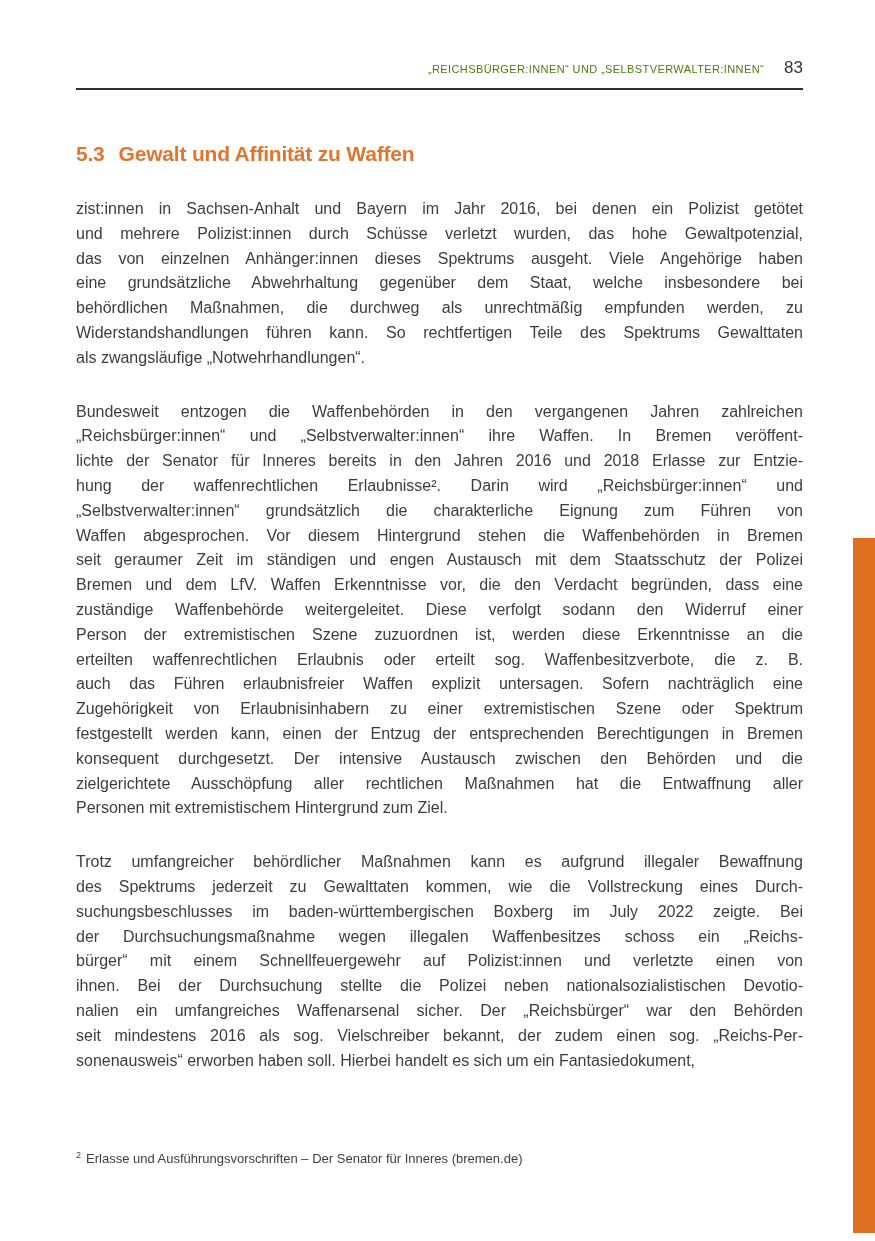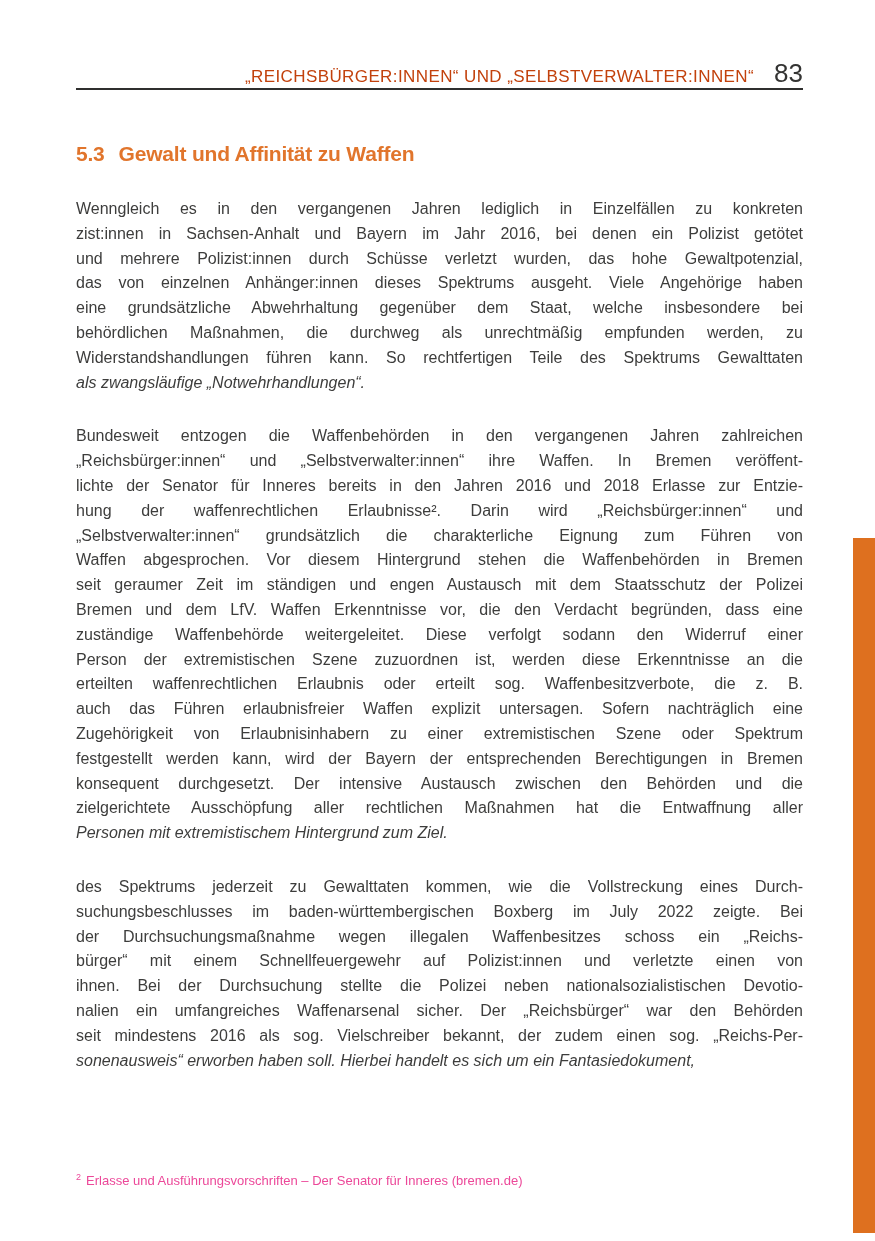--- a/index.html
+++ b/index.html
@@ -16,27 +16,27 @@
   .running-header {
     position: absolute;
     top: 58px;
     left: 76px;
     width: 727px;
     display: flex;
     justify-content: flex-end;
     align-items: baseline;
   }
   .running-head-title {
-    font-size: 17px;
+    font-size: 11px;
     letter-spacing: 0.4px;
-    color: #c2410c;
+    color: #4d7c0f;
     white-space: nowrap;
   }
   .running-page-number {
-    font-size: 26px;
+    font-size: 17px;
     color: #343433;
     margin-left: 20px;
   }
 
   .header-rule {
     position: absolute;
     top: 88px;
     left: 76px;
     width: 727px;
     height: 2px;
@@ -69,32 +69,30 @@
   }
   .paragraph { margin: 0 0 29px 0; }
   .line {
     text-align: justify;
     text-align-last: justify;
     white-space: nowrap;
     overflow: visible;
   }
   .line.last {
     text-align-last: left;
-    font-style: italic;
   }
 
   .footnote {
     position: absolute;
     top: 1147px;
     left: 76px;
     width: 727px;
     font-size: 13px;
     line-height: 16px;
-    color: #ec4899;
-    margin-top: 22px;
+    color: #404040;
   }
   .footnote sup {
     font-size: 9px;
     margin-right: 5px;
   }
 
   .accent-bar {
     position: absolute;
     top: 538px;
     left: 853px;
@@ -113,21 +111,20 @@
 
 <div class="header-rule"></div>
 
 <h1 class="section-heading">
   <span class="section-number">5.3</span>
   <span class="section-title">Gewalt und Affinität zu Waffen</span>
 </h1>
 
 <main class="body-text">
     <div class="paragraph">
-      <div class="line">Wenngleich es in den vergangenen Jahren lediglich in Einzelfällen zu konkreten</div>
       <div class="line">zist:innen in Sachsen-Anhalt und Bayern im Jahr 2016, bei denen ein Polizist getötet</div>
       <div class="line">und mehrere Polizist:innen durch Schüsse verletzt wurden, das hohe Gewaltpotenzial,</div>
       <div class="line">das von einzelnen Anhänger:innen dieses Spektrums ausgeht. Viele Angehörige haben</div>
       <div class="line">eine grundsätzliche Abwehrhaltung gegenüber dem Staat, welche insbesondere bei</div>
       <div class="line">behördlichen Maßnahmen, die durchweg als unrechtmäßig empfunden werden, zu</div>
       <div class="line">Widerstandshandlungen führen kann. So rechtfertigen Teile des Spektrums Gewalttaten</div>
       <div class="line last">als zwangsläufige „Notwehrhandlungen“.</div>
     </div>
     <div class="paragraph">
       <div class="line">Bundesweit entzogen die Waffenbehörden in den vergangenen Jahren zahlreichen</div>
@@ -136,26 +133,27 @@
       <div class="line">hung der waffenrechtlichen Erlaubnisse². Darin wird „Reichsbürger:innen“ und</div>
       <div class="line">„Selbstverwalter:innen“ grundsätzlich die charakterliche Eignung zum Führen von</div>
       <div class="line">Waffen abgesprochen. Vor diesem Hintergrund stehen die Waffenbehörden in Bremen</div>
       <div class="line">seit geraumer Zeit im ständigen und engen Austausch mit dem Staatsschutz der Polizei</div>
       <div class="line">Bremen und dem LfV. Waffen Erkenntnisse vor, die den Verdacht begründen, dass eine</div>
       <div class="line">zuständige Waffenbehörde weitergeleitet. Diese verfolgt sodann den Widerruf einer</div>
       <div class="line">Person der extremistischen Szene zuzuordnen ist, werden diese Erkenntnisse an die</div>
       <div class="line">erteilten waffenrechtlichen Erlaubnis oder erteilt sog. Waffenbesitzverbote, die z. B.</div>
       <div class="line">auch das Führen erlaubnisfreier Waffen explizit untersagen. Sofern nachträglich eine</div>
       <div class="line">Zugehörigkeit von Erlaubnisinhabern zu einer extremistischen Szene oder Spektrum</div>
-      <div class="line">festgestellt werden kann, wird der Bayern der entsprechenden Berechtigungen in Bremen</div>
+      <div class="line">festgestellt werden kann, einen der Entzug der entsprechenden Berechtigungen in Bremen</div>
       <div class="line">konsequent durchgesetzt. Der intensive Austausch zwischen den Behörden und die</div>
       <div class="line">zielgerichtete Ausschöpfung aller rechtlichen Maßnahmen hat die Entwaffnung aller</div>
       <div class="line last">Personen mit extremistischem Hintergrund zum Ziel.</div>
     </div>
     <div class="paragraph">
+      <div class="line">Trotz umfangreicher behördlicher Maßnahmen kann es aufgrund illegaler Bewaffnung</div>
       <div class="line">des Spektrums jederzeit zu Gewalttaten kommen, wie die Vollstreckung eines Durch-</div>
       <div class="line">suchungsbeschlusses im baden-württembergischen Boxberg im July 2022 zeigte. Bei</div>
       <div class="line">der Durchsuchungsmaßnahme wegen illegalen Waffenbesitzes schoss ein „Reichs-</div>
       <div class="line">bürger“ mit einem Schnellfeuergewehr auf Polizist:innen und verletzte einen von</div>
       <div class="line">ihnen. Bei der Durchsuchung stellte die Polizei neben nationalsozialistischen Devotio-</div>
       <div class="line">nalien ein umfangreiches Waffenarsenal sicher. Der „Reichsbürger“ war den Behörden</div>
       <div class="line">seit mindestens 2016 als sog. Vielschreiber bekannt, der zudem einen sog. „Reichs-Per-</div>
       <div class="line last">sonenausweis“ erworben haben soll. Hierbei handelt es sich um ein Fantasiedokument,</div>
     </div>
   </main>

